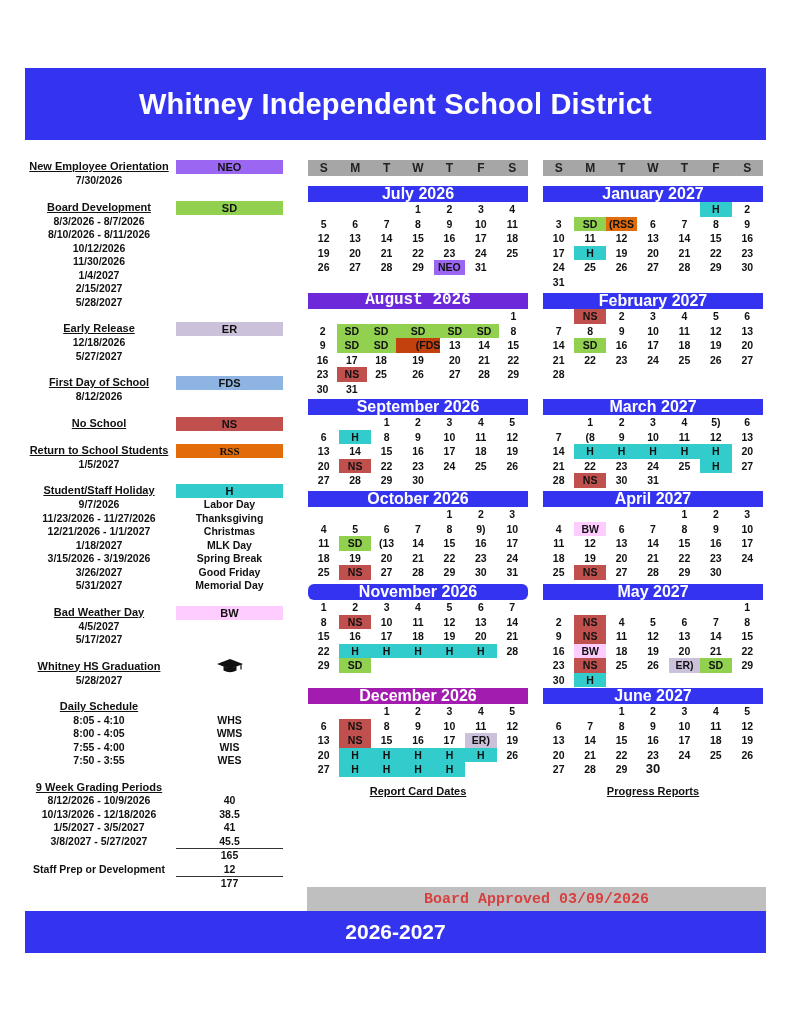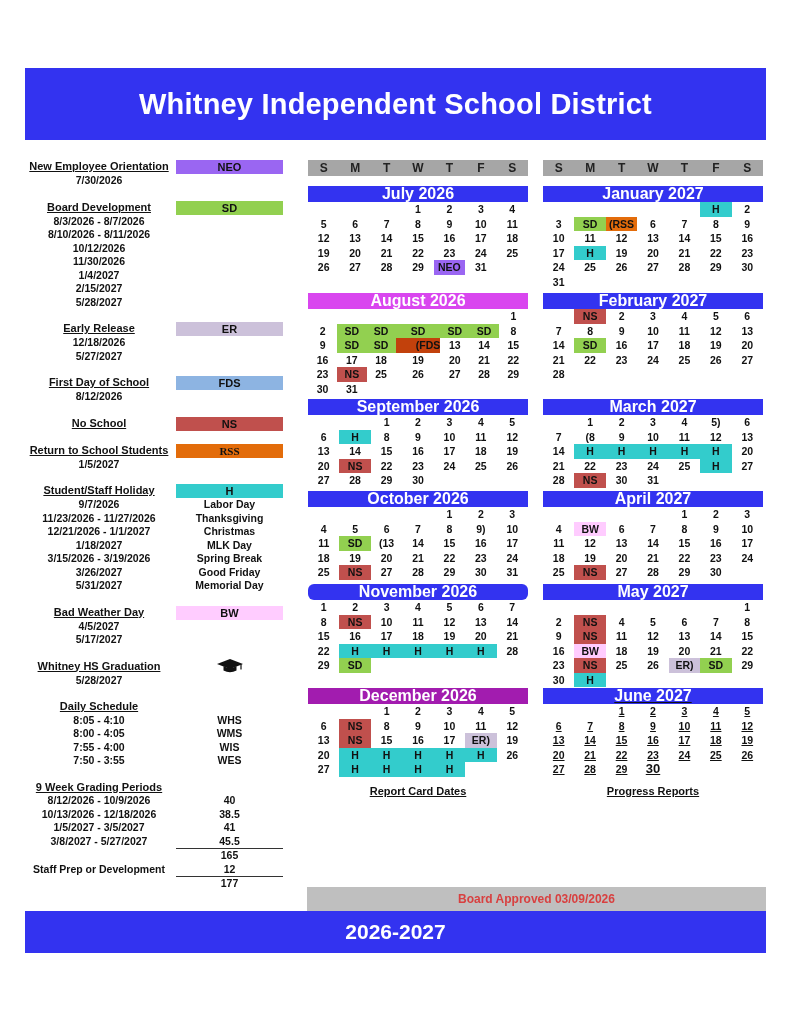--- a/index.html
+++ b/index.html
@@ -29,21 +29,21 @@
   .month-title { height:16px; line-height:15px; color:#fff; font-weight:bold; font-size:16px; text-align:center; }
   .month-grid { display:grid; grid-template-columns:repeat(7,1fr); }
   .day-cell { height:14.5px; line-height:14.5px; text-align:center; font-weight:bold; font-size:10.5px; color:#111; white-space:nowrap; }
   .k-big { font-size:13px; }
 
   .col-note { position:absolute; top:785px; width:220px; text-align:center;
     font-weight:bold; font-size:11px; text-decoration:underline; color:#111; }
 
   .approved-bar { position:absolute; left:307px; top:887px; width:459px; height:24px;
     display:flex; align-items:center; justify-content:center; }
-  .approved-bar span { font-weight:bold; font-size:12px; }
+  .approved-bar span { font-weight:bold; font-size:15px;font-family:Liberation Mono, monospace; }
 
   .year-bar { position:absolute; left:25px; top:911px; width:741px; height:42px;
     display:flex; align-items:center; justify-content:center; }
   .year-bar span { color:#fff; font-weight:bold; font-size:21px; }
 </style>
 </head>
 <body>
 
 <div class="page">
 
@@ -330,21 +330,21 @@
           <div class="day-cell">26</div>
           <div class="day-cell">27</div>
           <div class="day-cell">28</div>
           <div class="day-cell">29</div>
           <div class="day-cell k-neo" style="background: rgb(154, 102, 242);">NEO</div>
           <div class="day-cell">31</div>
           <div class="day-cell"></div>
         </div>
       </div>
       <div class="month" style="left: 308px; top: 293px;">
-        <div class="month-title" style="background: #d946ef;">August 2026</div>
+        <div class="month-title" style="background: #6d28d9; font-family: Liberation Mono, monospace;">August 2026</div>
         <div class="month-grid">
           <div class="day-cell"></div>
           <div class="day-cell"></div>
           <div class="day-cell"></div>
           <div class="day-cell"></div>
           <div class="day-cell"></div>
           <div class="day-cell"></div>
           <div class="day-cell">1</div>
           <div class="day-cell">2</div>
           <div class="day-cell k-sd" style="background: rgb(146, 208, 80);">SD</div>
@@ -750,21 +750,21 @@
           <div class="day-cell">29</div>
           <div class="day-cell">30</div>
           <div class="day-cell k-h" style="background: rgb(51, 204, 204);">H</div>
           <div class="day-cell"></div>
           <div class="day-cell"></div>
           <div class="day-cell"></div>
           <div class="day-cell"></div>
           <div class="day-cell"></div>
         </div>
       </div>
-      <div class="month" style="left: 543px; top: 688px; text-decoration: underline;">
+      <div class="month" style="left: 543px; top: 688px;">
         <div class="month-title" style="background: rgb(51, 51, 240);">June 2027</div>
         <div class="month-grid">
           <div class="day-cell"></div>
           <div class="day-cell"></div>
           <div class="day-cell">1</div>
           <div class="day-cell">2</div>
           <div class="day-cell">3</div>
           <div class="day-cell">4</div>
           <div class="day-cell">5</div>
           <div class="day-cell">6</div>

